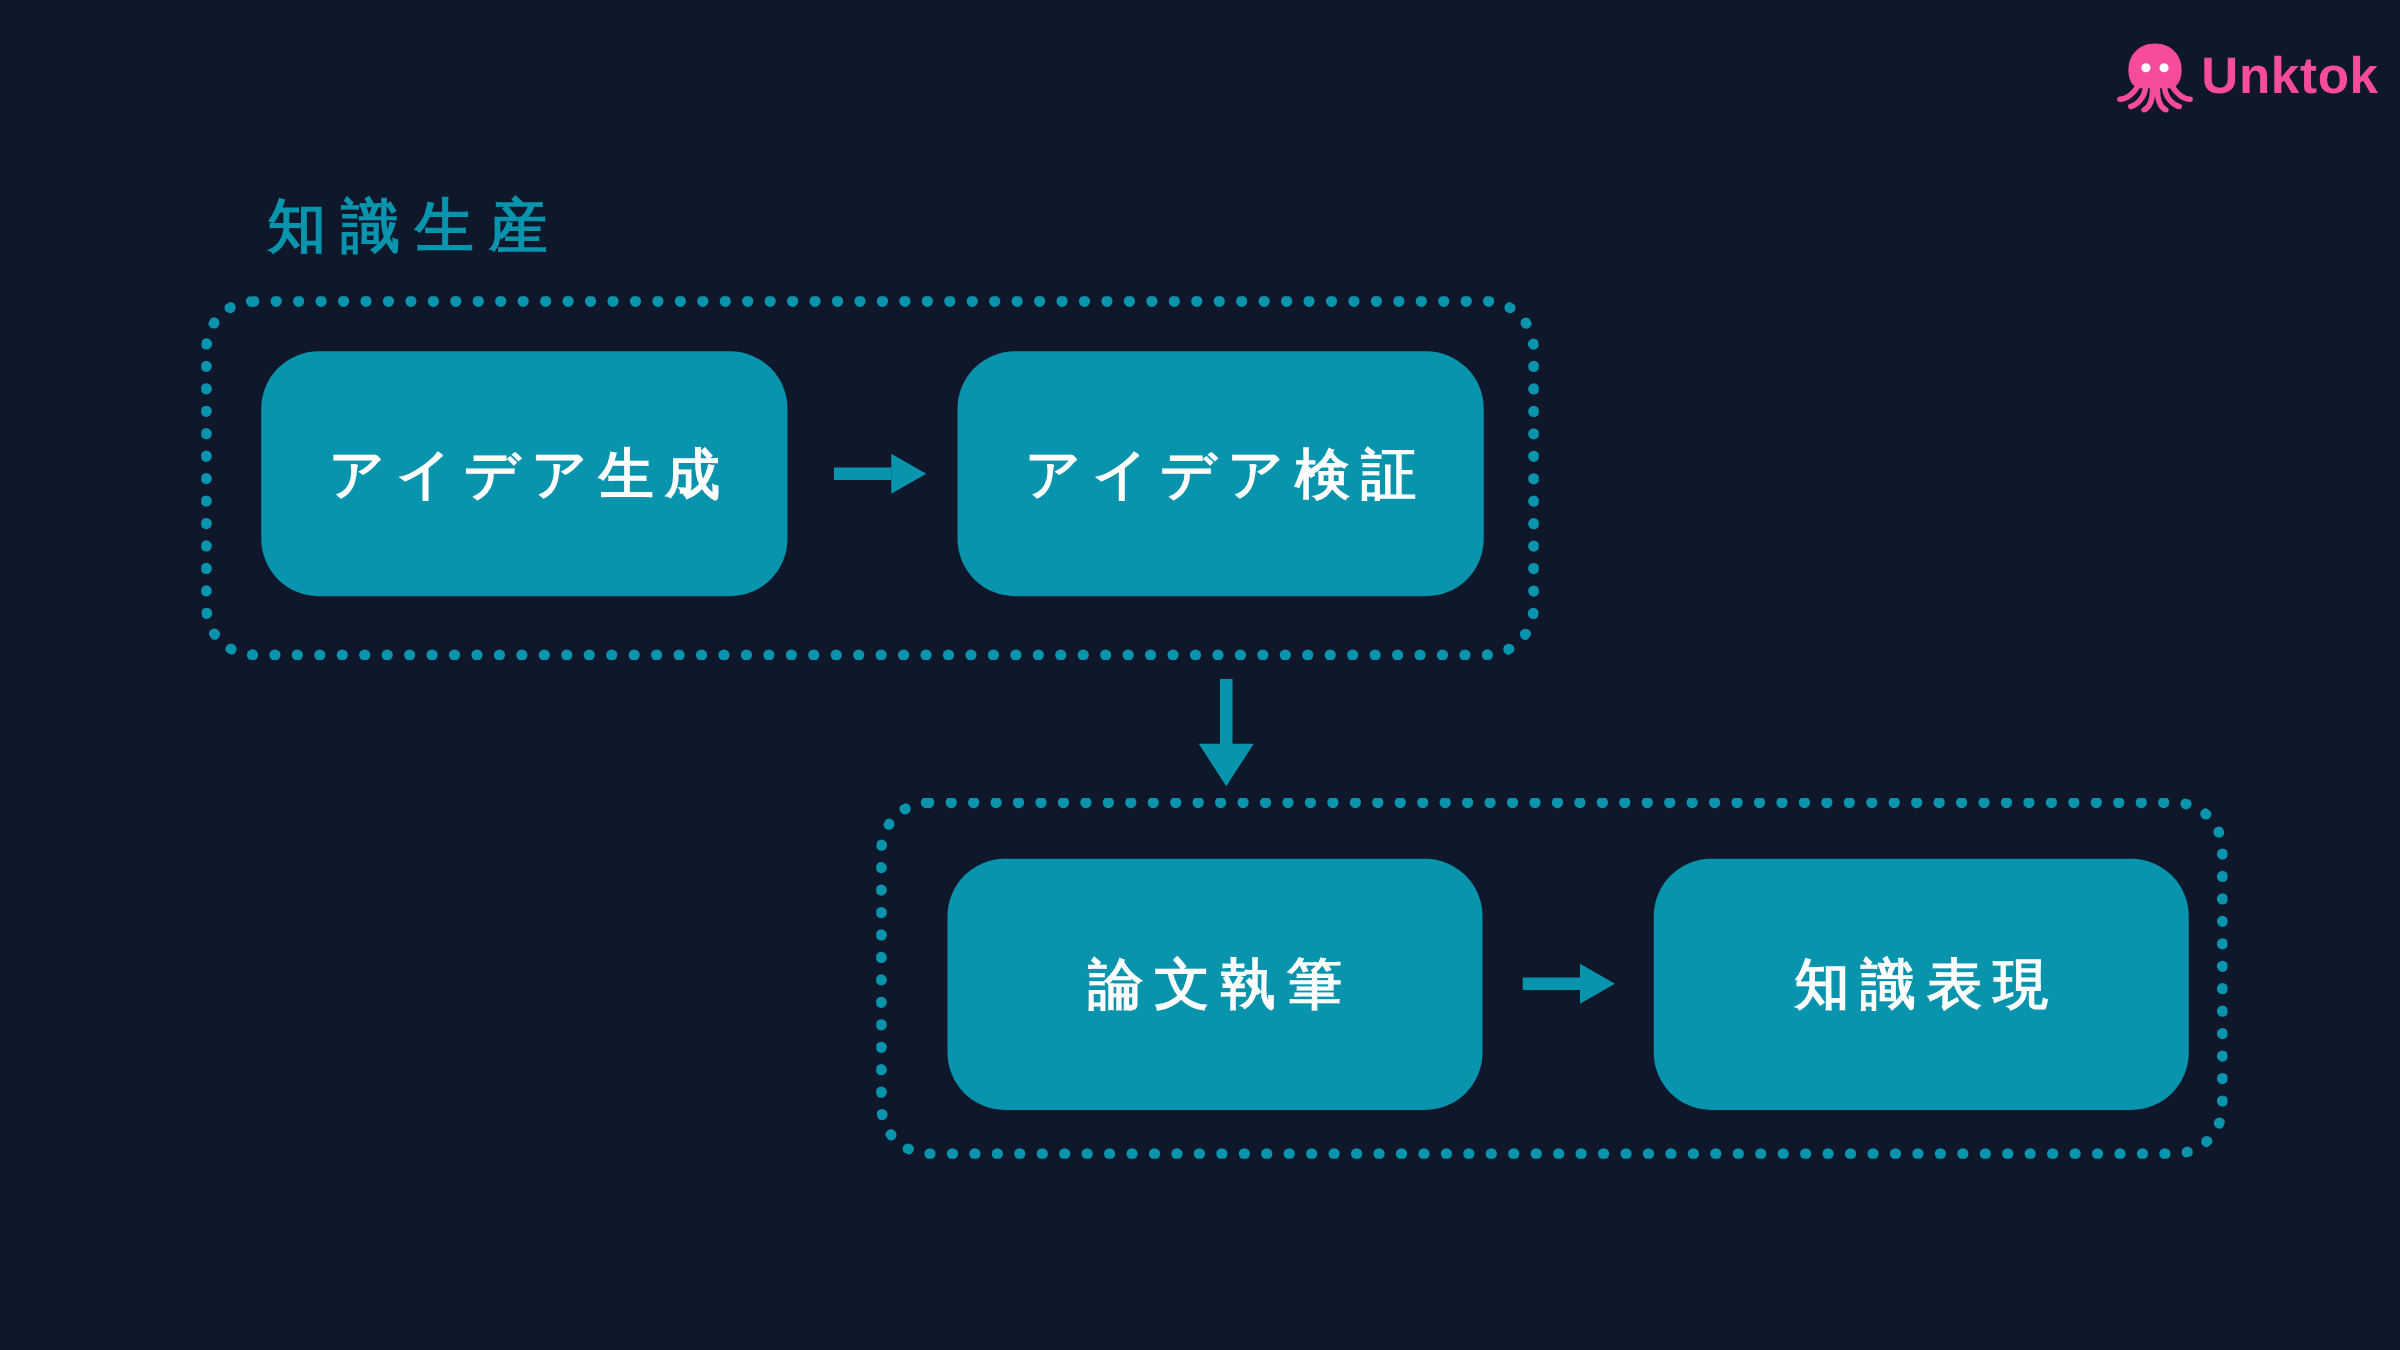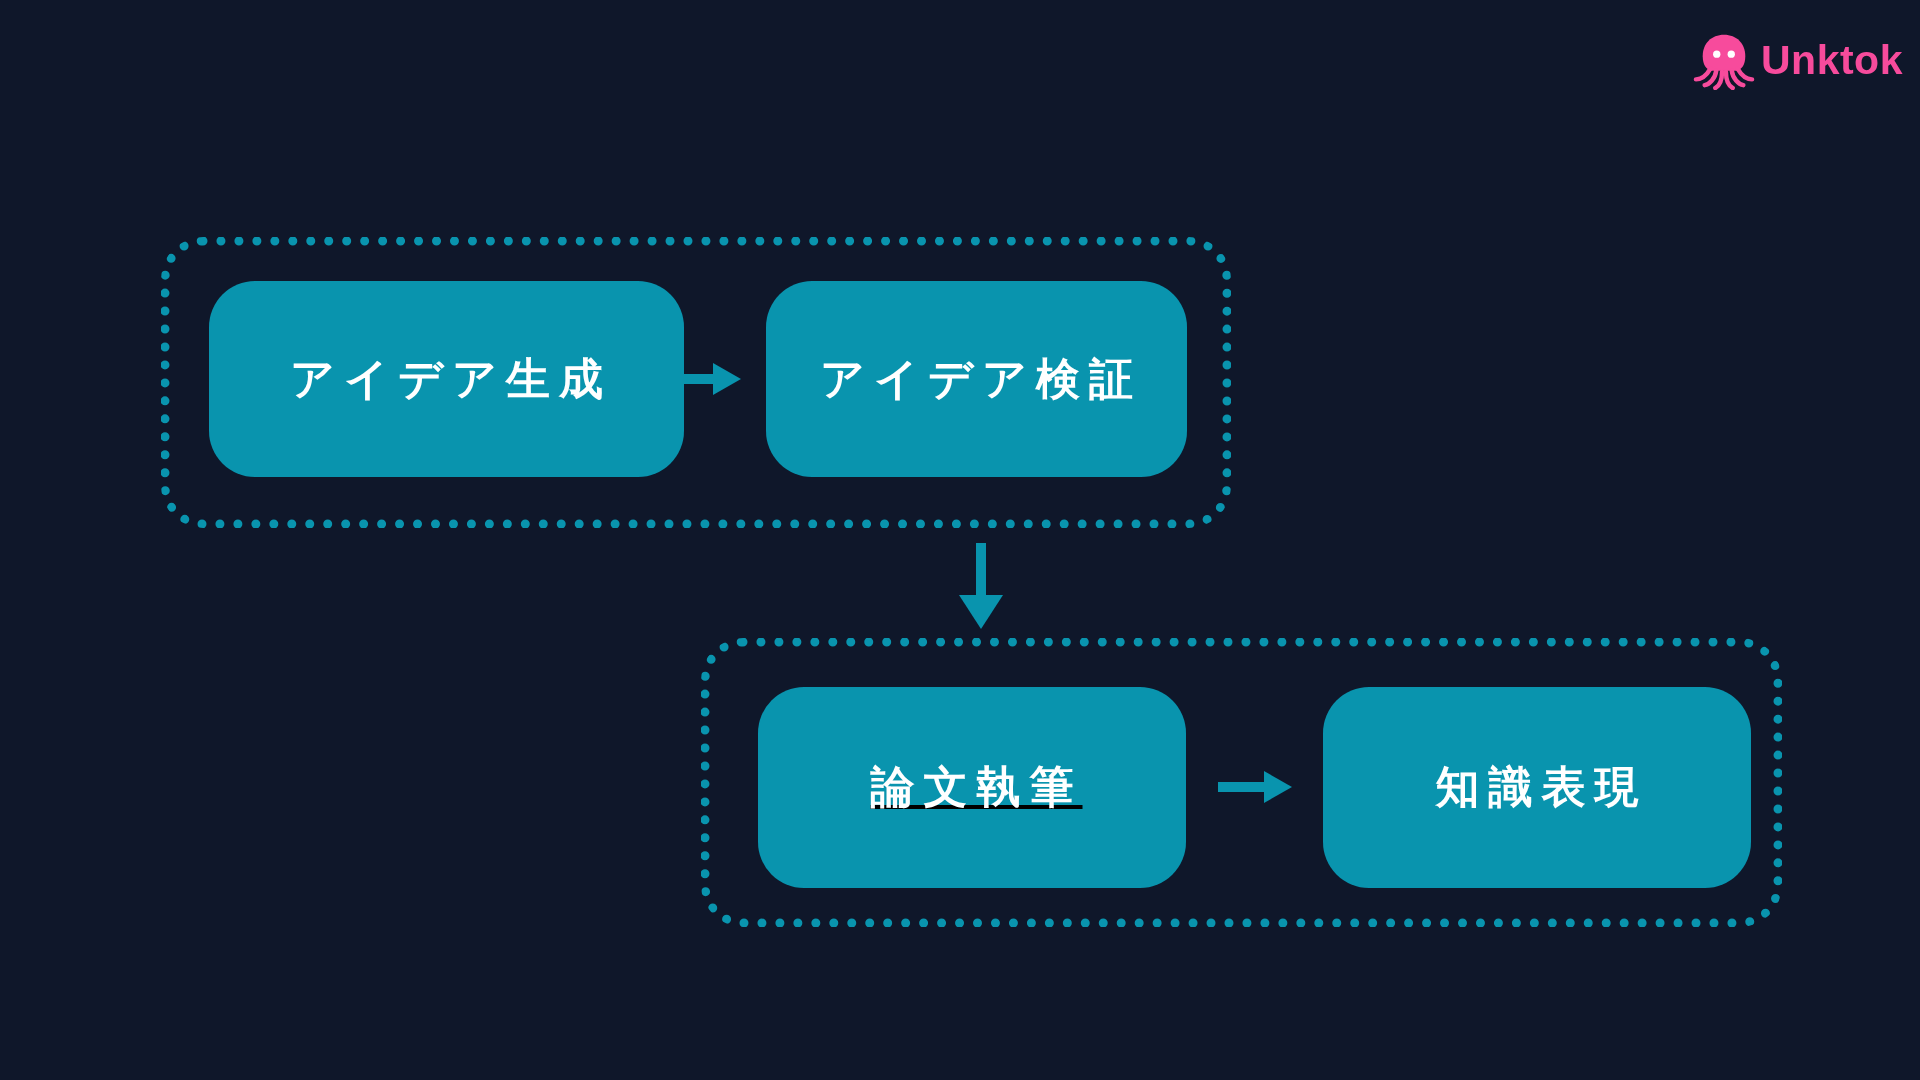--- a/index.html
+++ b/index.html
@@ -62,23 +62,23 @@
     justify-content: center;
   }
   .node .node-label {
     color: #ffffff;
     font-size: 44px;
     font-weight: bold;
     letter-spacing: 9px;
     text-indent: 9px;
     white-space: nowrap;
   }
-  .node-1 { left: 39px;  top: 35px; width: 475px; height: 196px; }
+  .node-1 { left: 39px;  top: 35px; width: 421px; height: 196px; }
   .node-2 { left: 596px; top: 35px; width: 421px; height: 196px; }
-  .node-3 { left: 48px;  top: 40px; width: 428px; height: 201px; text-decoration: underline; }
+  .node-3 { left: 48px;  top: 40px; width: 428px; height: 201px; }
   .node-4 { left: 613px; top: 40px; width: 428px; height: 201px; }
 
   
   .arrow { position: absolute; }
   .arrow svg { display: block; }
   .arrow-right-1 { left: 497px; top: 111px; }   
   .arrow-right-2 { left: 508px; top: 118px; }   
   .arrow-down    { left: 957px; top: 543px; }   
 </style>
 </head>
@@ -98,20 +98,21 @@
         <path d="M24 42 C23 50 17 56 12 57"></path>
         <path d="M30 43 C30 52 27 58 23 60"></path>
         <path d="M34 43 C34 52 37 58 41 60"></path>
         <path d="M40 42 C41 50 47 56 52 57"></path>
         <path d="M46 40 C50 47 56 51 61 51"></path>
       </g>
     </svg>
     <span class="logo-text">Unktok</span>
   </div>
 
+  <div class="section-label label-1">知識生産</div>
 
   <div class="group group-1">
     <div class="node node-1">
       <span class="node-label">アイデア生成</span>
     </div>
 
     <div class="arrow arrow-right-1">
       <svg width="74" height="44" viewBox="0 0 74 44">
         <rect x="0" y="17" width="46" height="10" fill="#0994AE"></rect>
         <polygon points="46,6 74,22 46,38" fill="#0994AE"></polygon>

